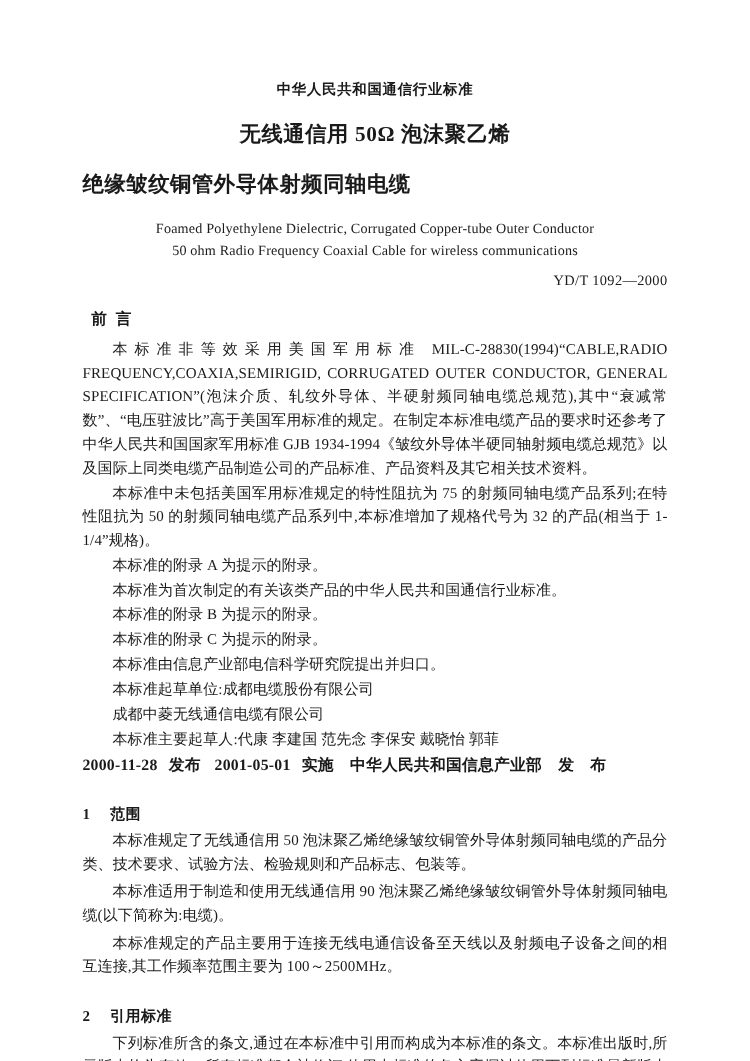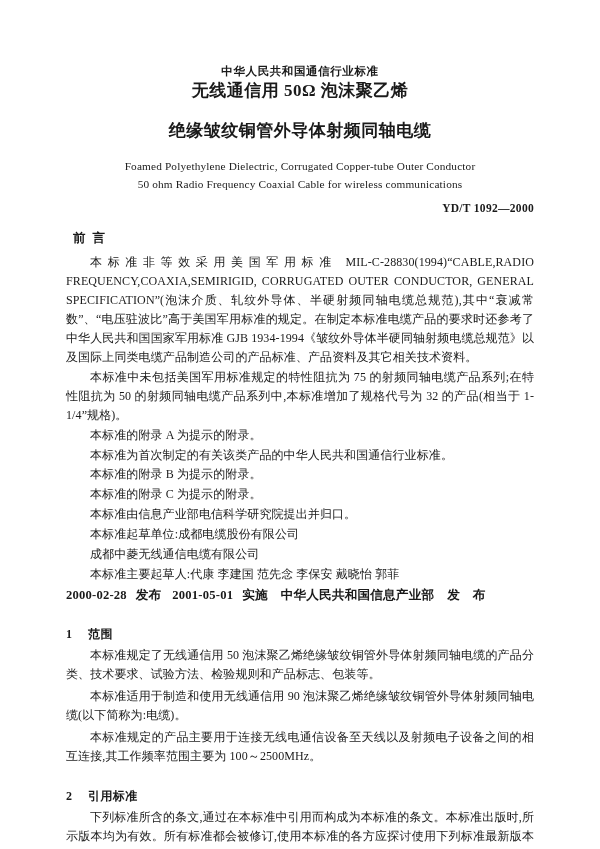--- a/index.html
+++ b/index.html
@@ -35,40 +35,41 @@
     font-size: 11.5px;
     font-weight: bold;
     letter-spacing: 0.6px;
     margin-top: 64px;
   }
   .title-main {
     text-align: center;
     font-size: 17px;
     font-weight: bold;
     letter-spacing: 0.5px;
+    margin-top: 17px;
   }
   .title-main-2 {
-    text-align: center;
+    text-align: left;
     font-size: 17px;
     font-weight: bold;
     letter-spacing: 0.5px;
     margin-top: 17px;
   }
   .title-en {
     text-align: center;
     font-size: 11.3px;
     font-family: "Liberation Serif", "DejaVu Serif", serif;
     letter-spacing: 0.15px;
     margin-top: 16px;
     line-height: 1.55;
   }
   .std-number {
     text-align: right;
     font-size: 11.5px;
-    font-weight: bold;
+    font-weight: normal;
     margin-top: 9px;
     letter-spacing: 0.3px;
   }
 
   
   .preface-heading {
     text-align: left;
     font-size: 12.5px;
     font-weight: bold;
     margin-top: 16px;
@@ -157,21 +158,21 @@
 
     <p class="para indent tight">本标准由信息产业部电信科学研究院提出并归口。</p>
 
     <p class="para indent tight">本标准起草单位:成都电缆股份有限公司</p>
 
     <p class="para indent tight">成都中菱无线通信电缆有限公司</p>
 
     <p class="para indent tight">本标准主要起草人:代康  李建国  范先念  李保安  戴晓怡  郭菲</p>
 
     <div class="pub-line">
-      <span>2000-02-28</span><span class="sp"></span><span>发布</span><span class="sp2"></span><span>2001-05-01</span><span class="sp"></span><span>实施</span><span class="sp3"></span><span>中华人民共和国信息产业部</span><span class="sp3"></span><span>发　布</span>
+      <span>2000-11-28</span><span class="sp"></span><span>发布</span><span class="sp2"></span><span>2001-05-01</span><span class="sp"></span><span>实施</span><span class="sp3"></span><span>中华人民共和国信息产业部</span><span class="sp3"></span><span>发　布</span>
     </div>
 
     <div class="section">
       <div class="section-heading">
         <span class="num">1</span><span>范围</span>
       </div>
       <p class="para indent">本标准规定了无线通信用 50 泡沫聚乙烯绝缘皱纹铜管外导体射频同轴电缆的产品分类、技术要求、试验方法、检验规则和产品标志、包装等。</p>
       <p class="para indent tight">本标准适用于制造和使用无线通信用 90 泡沫聚乙烯绝缘皱纹铜管外导体射频同轴电缆(以下简称为:电缆)。</p>
       <p class="para indent tight">本标准规定的产品主要用于连接无线电通信设备至天线以及射频电子设备之间的相互连接,其工作频率范围主要为 100～2500MHz。</p>
     </div>

